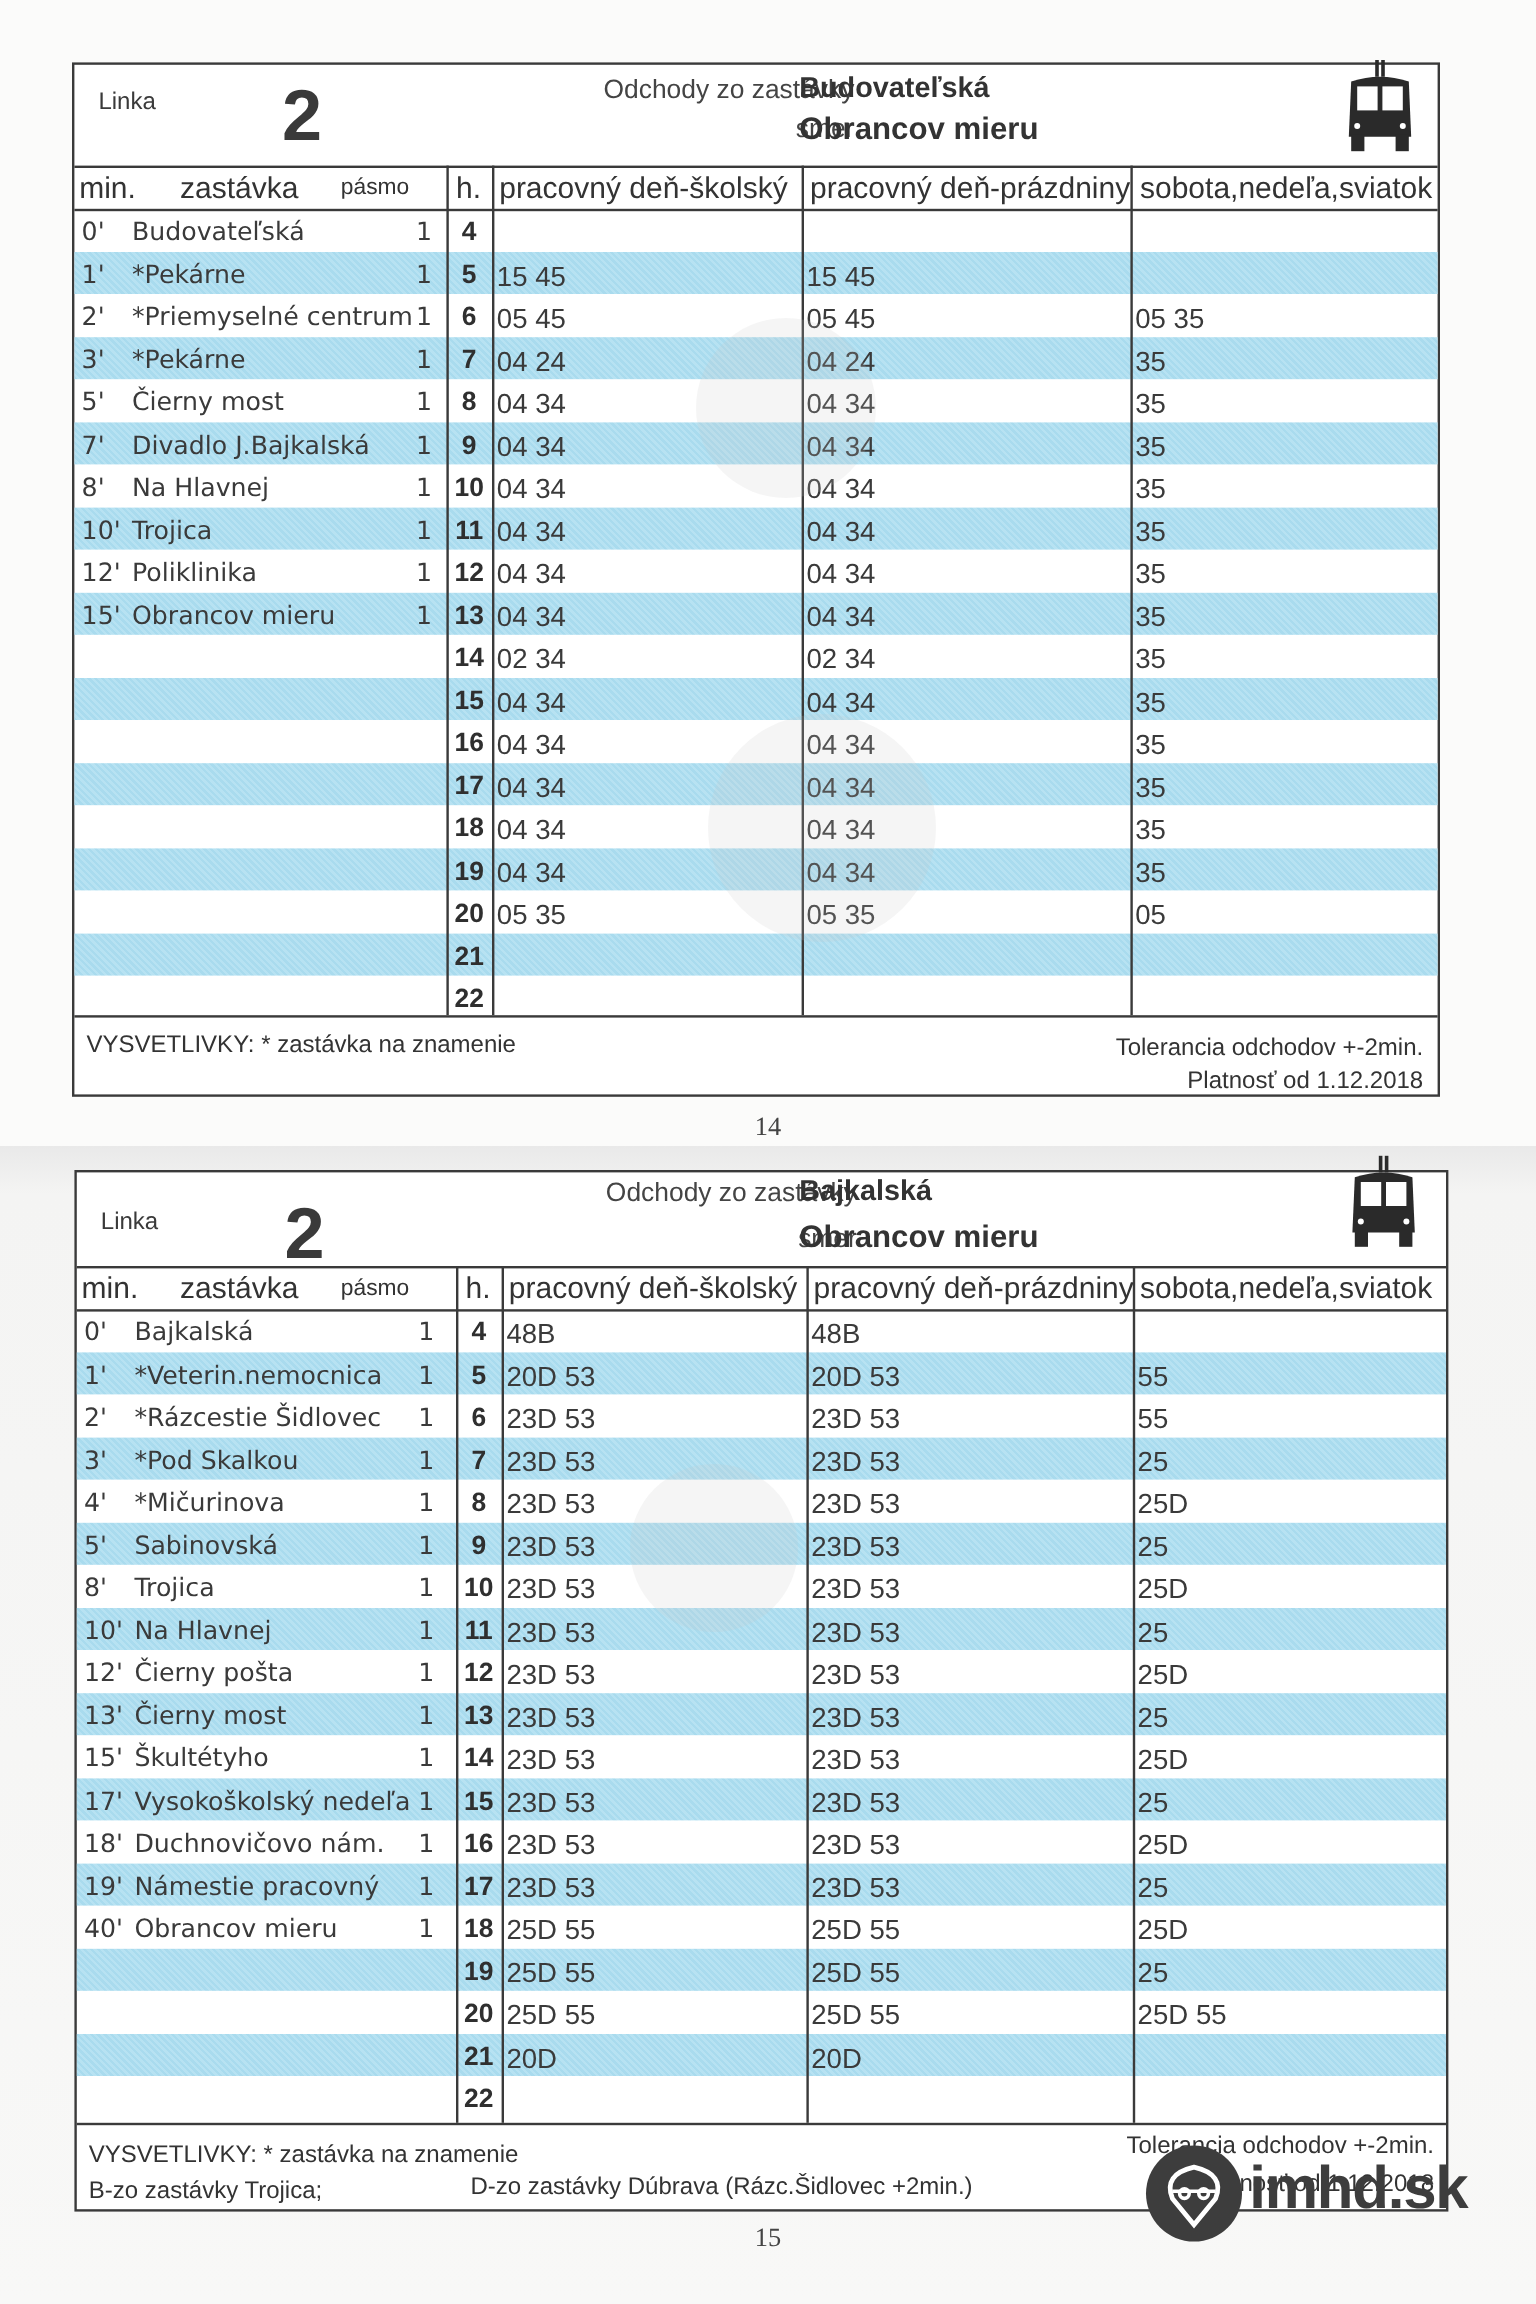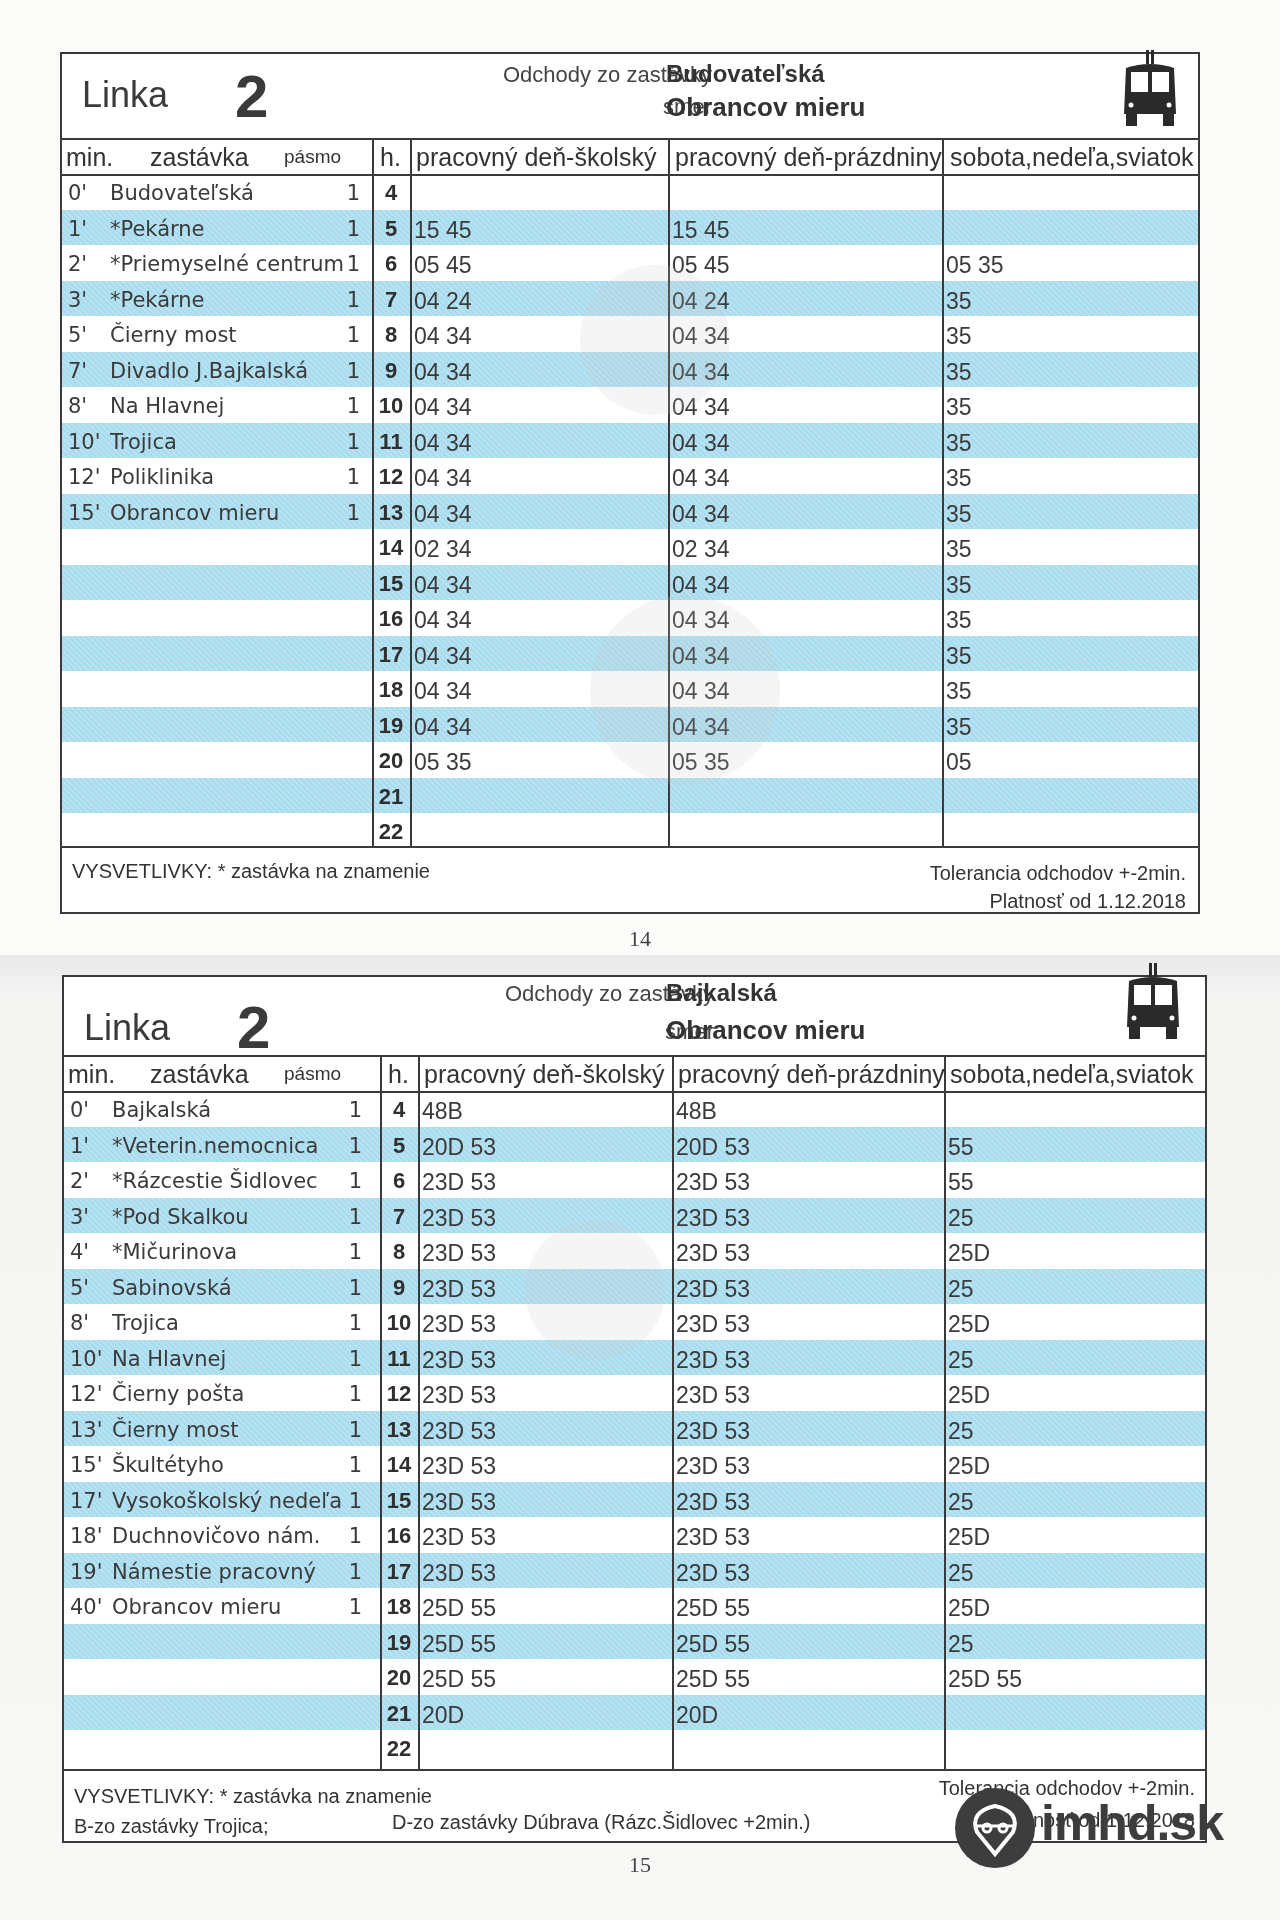--- a/index.html
+++ b/index.html
@@ -5,21 +5,21 @@
   html, body { margin:0; padding:0; }
   body { width:1280px; height:1920px; background:#f7f7f6; position:relative; overflow:hidden;
          font-family:"DejaVu Sans", sans-serif; color:#333; }
   .page-band { position:absolute; left:0; width:1280px; }
   .band1 { top:0; height:955px; background:#fbfbfa; }
   .band2 { top:955px; height:965px; background:linear-gradient(#e9e9e9 0px, #f4f4f3 40px, #f8f8f7 100%); }
   .sheet { position:absolute; border:2px solid #3a3a3a; background:#fff; }
   .sheet-1 { left:60px; top:52px; width:1136px; height:858px; }
   .sheet-2 { left:62px; top:975px; width:1141px; height:864px; }
   .head { position:absolute; left:0; top:0; right:0; height:84px; }
-  .linka { position:absolute; left:20px; top:20px; font-size:36px; color:#3a3a3a; font-family:"Liberation Sans", sans-serif; }
+  .linka { position:absolute; left:20px; top:20px; font-size:20px; color:#3a3a3a; font-family:"Liberation Sans", sans-serif; }
   .linka-num { position:absolute; left:173px; top:8px; font-size:60px; font-weight:bold; color:#3a3a3a; font-family:"Liberation Sans", sans-serif; }
   .stop-lbl { position:absolute; left:330px; top:8px; width:320px; text-align:right; font-size:22px; color:#444; font-family:"Liberation Sans", sans-serif; }
   .stop-val { position:absolute; left:604px; top:6px; font-size:24px; font-weight:bold; color:#333; font-family:"Liberation Sans", sans-serif; }
   .dir-lbl { position:absolute; left:330px; top:40px; width:320px; text-align:right; font-size:22px; color:#444; font-family:"Liberation Sans", sans-serif; }
   .dir-val { position:absolute; left:604px; top:38px; font-size:26px; font-weight:bold; color:#333; font-family:"Liberation Sans", sans-serif; }
   .trolley { position:absolute; right:16px; top:-4px; width:64px; height:80px; }
   .hdr-row { position:absolute; left:0; right:0; top:84px; height:34px; border-top:2px solid #3a3a3a; border-bottom:2px solid #3a3a3a; }
   .hdr-cell { position:absolute; top:0; height:34px; line-height:34px; font-size:25px; color:#333; font-family:"Liberation Sans", sans-serif; white-space:nowrap; }
   .vline { position:absolute; width:2px; background:#3a3a3a; }
   .stops { position:absolute; left:0; top:120px; }

